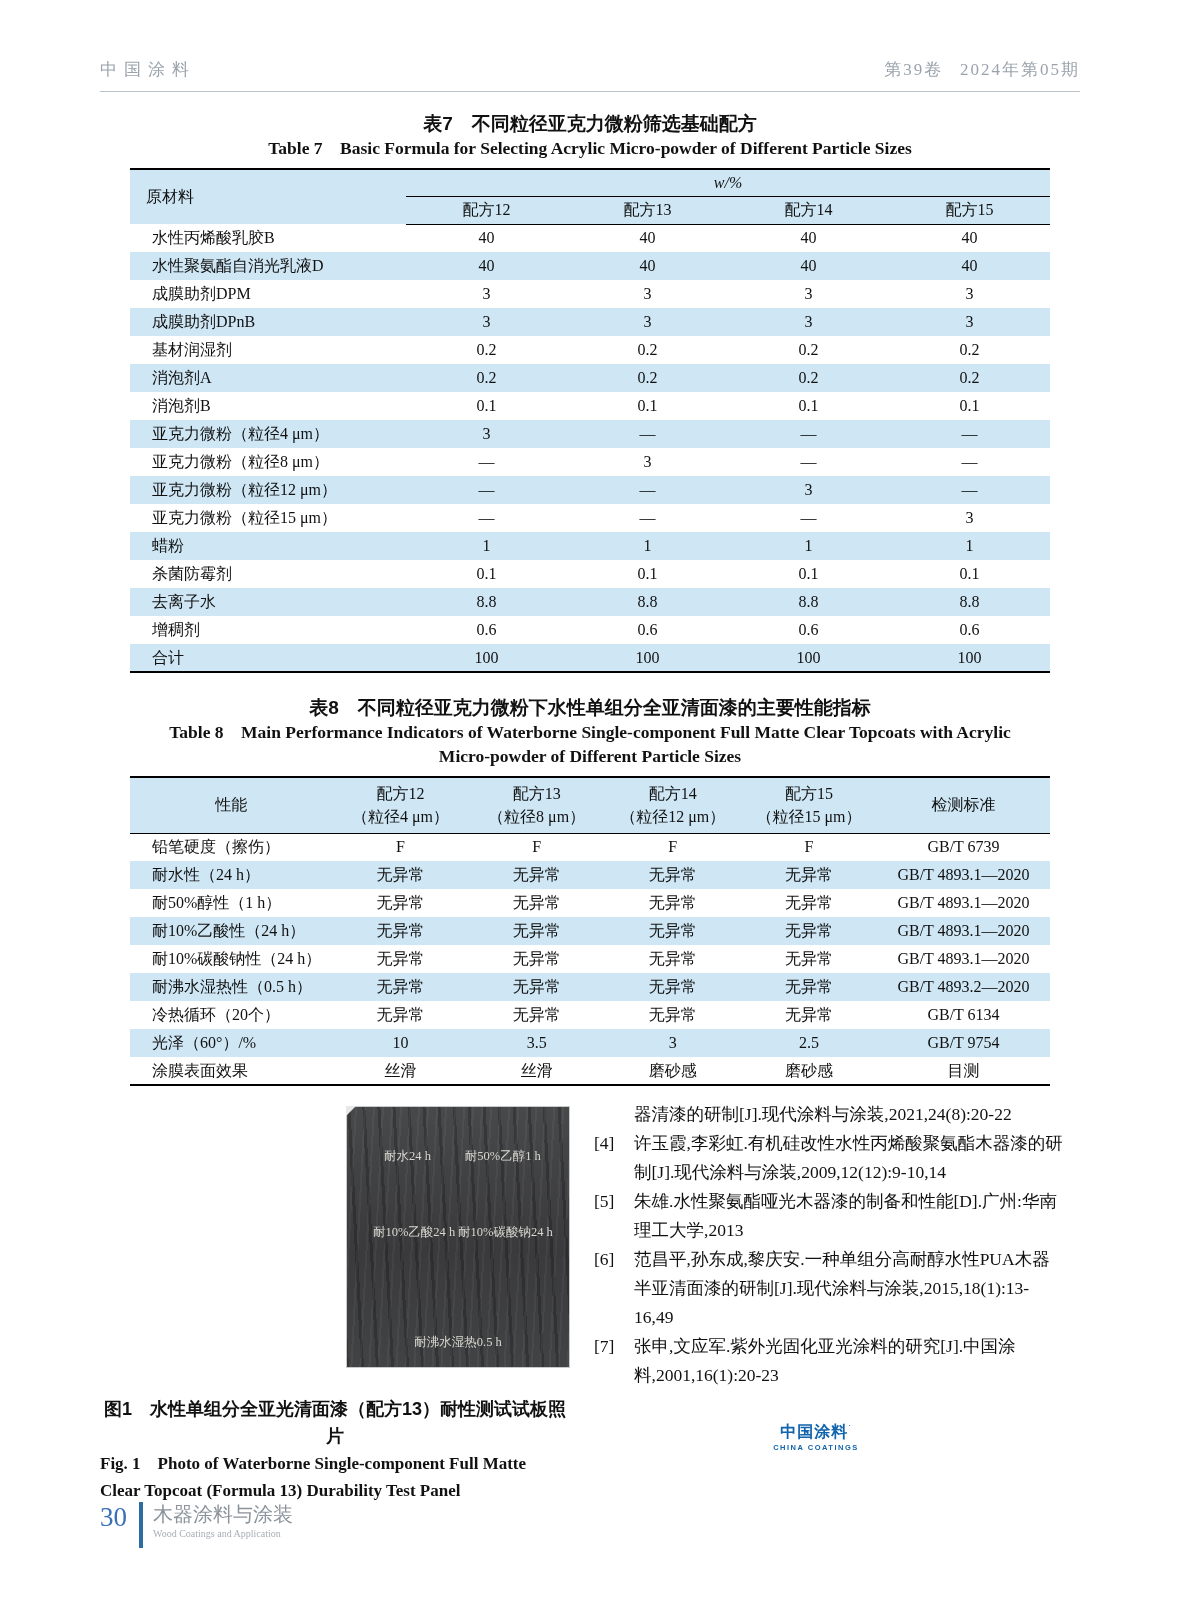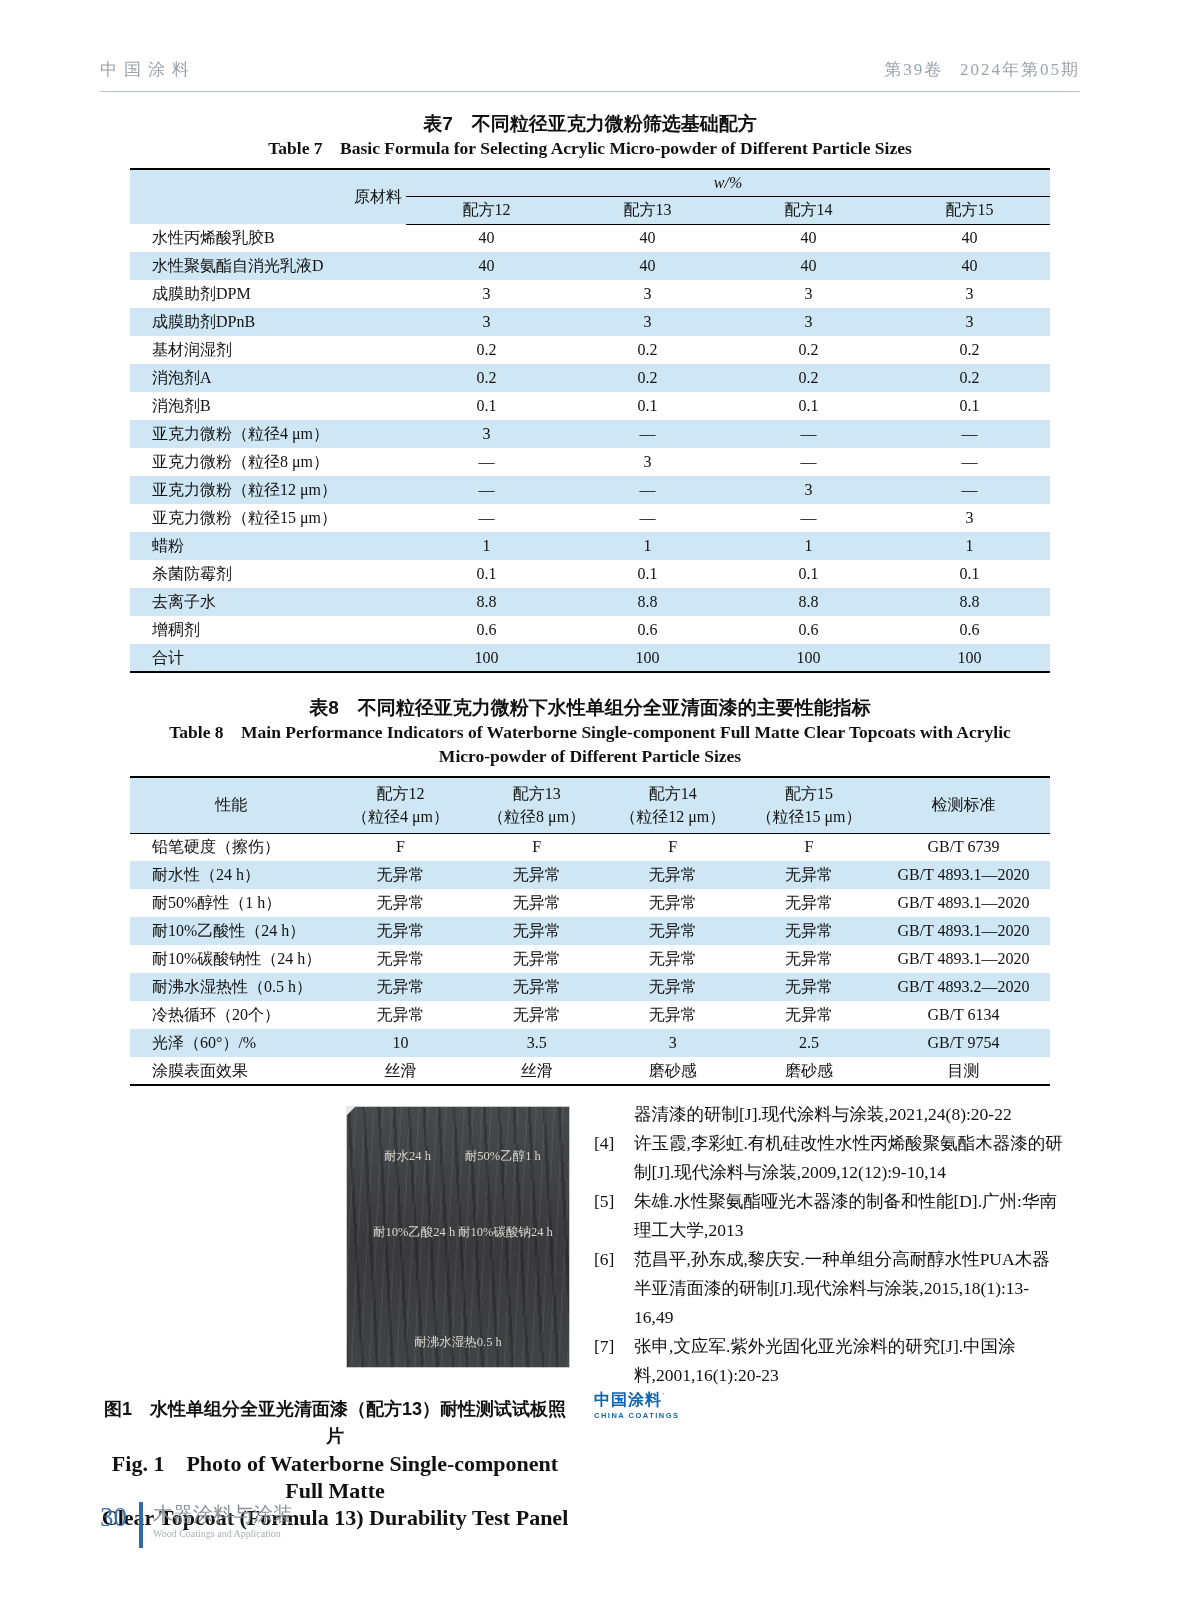--- a/index.html
+++ b/index.html
@@ -88,32 +88,32 @@
   .lbl-2 { left:53%; top:16%; }
   .lbl-3 { left:12%; top:45%; }
   .lbl-4 { left:50%; top:45%; }
   .lbl-5 { left:50%; top:87%; transform:translateX(-50%); }
 
   .fig-caption-cn {
     text-align:center; font-weight:bold; font-size:18px; margin-top:28px;
     line-height:27px; font-family:"Liberation Sans","DejaVu Sans",sans-serif;
   }
   .fig-caption-en {
-    text-align:center; font-weight:bold; font-size:22px; line-height:27px;
+    text-align:left; font-weight:bold; font-size:17px; line-height:27px;
     font-family:"Liberation Serif","DejaVu Serif",serif;
   }
 
   
   .references { font-size:17.5px; line-height:29px; }
   .ref-item { display:flex; }
   .ref-num { flex:0 0 40px; }
   .ref-text { flex:1; }
 
   
-  .brand { display:flex; flex-direction:column; align-items:flex-start; padding-right:28px; }
+  .brand { margin-top:32px; display:flex; flex-direction:column; align-items:center; padding-right:28px; }
   .brand-cn { color:#1164ad; font-weight:bold; font-size:16px; letter-spacing:1px;
               font-family:"Liberation Sans","DejaVu Sans",sans-serif; }
   .brand-cn sup { font-size:8px; }
   .brand-en { color:#1164ad; font-weight:bold; font-size:7.5px; letter-spacing:1.5px;
               font-family:"Liberation Sans","DejaVu Sans",sans-serif; }
 
   
   .page-footer {
     position:absolute; left:100px; bottom:52px;
     display:flex; align-items:flex-start;
@@ -141,21 +141,21 @@
   <table class="paper-table" id="table7">
     <colgroup>
       <col style="width:30%">
         <col style="width:17.5%">
         <col style="width:17.5%">
       <col style="width:17.5%">
         <col style="width:17.5%">
     </colgroup>
     <thead>
       <tr>
-        <th class="c-name" rowspan="2" style="text-align:right; padding-left:0;">原材料</th>
+        <th class="c-name" rowspan="2" style="text-align:left; padding-left:16px;">原材料</th>
         <th colspan="4" id="t7-unit-cell">
           <span class="unit-w">w/%</span>
         </th>
       </tr>
       <tr class="hdr-bottom">
         <th>配方12</th>
         <th>配方13</th>
         <th>配方14</th>
         <th>配方15</th>
       </tr>

